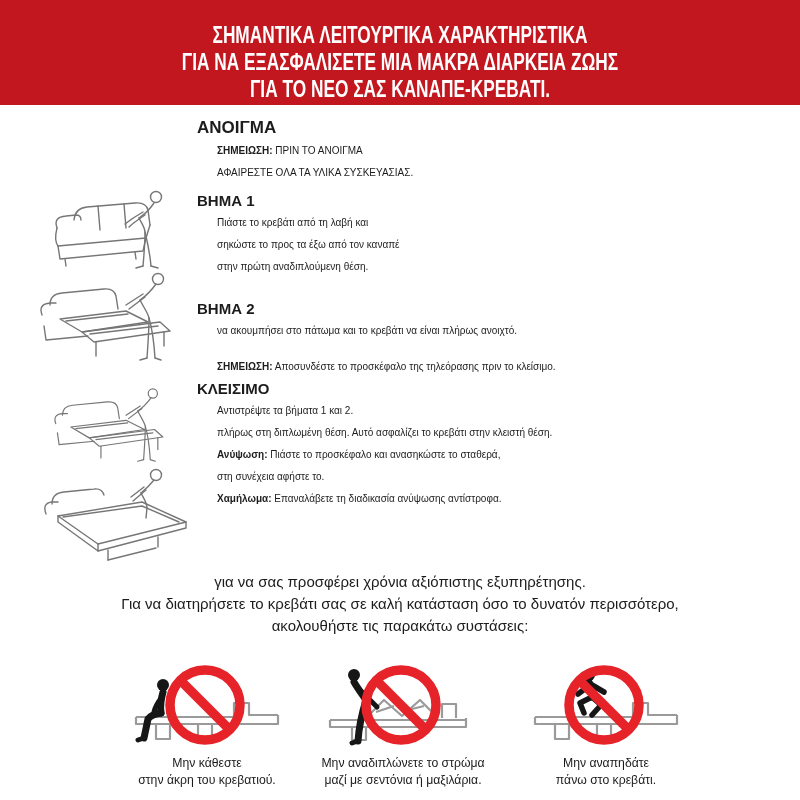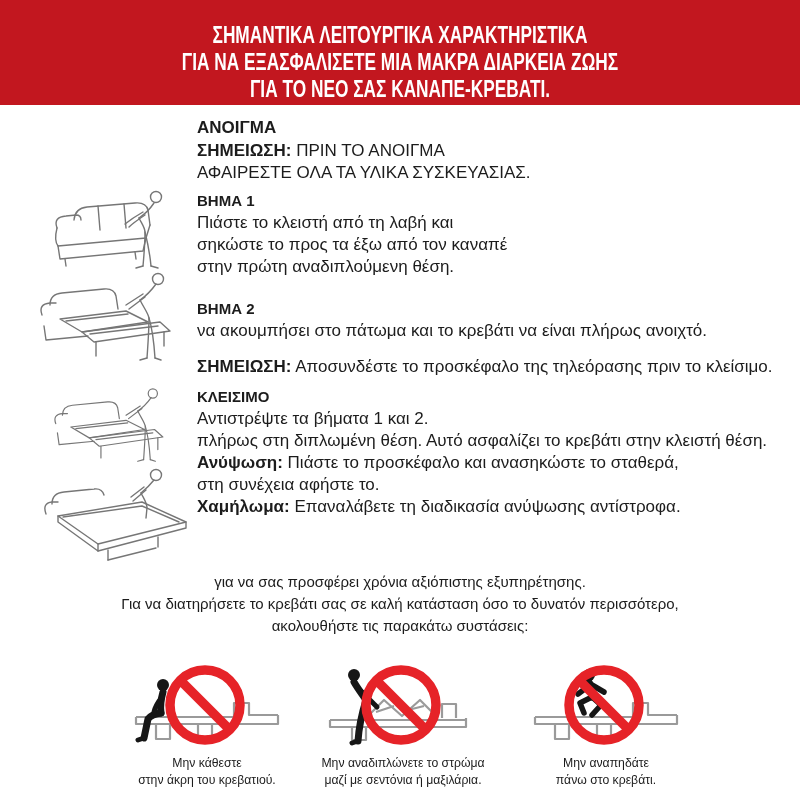--- a/index.html
+++ b/index.html
@@ -8,22 +8,22 @@
 
   
   .banner{position:absolute;left:0;top:0;width:800px;height:105px;background:#C2171F;
           display:flex;flex-direction:column;justify-content:center;padding-top:18px;box-sizing:border-box;}
   .banner-line{color:#fff;font-weight:bold;font-size:24px;line-height:27px;text-align:center;
                transform:scaleX(0.72);transform-origin:50% 50%;white-space:nowrap;}
 
   
   .text-col{position:absolute;left:197px;top:116px;width:595px;}
   .h1{font-size:17px;font-weight:bold;line-height:24px;}
-  .h2{font-size:15px;font-weight:bold;line-height:22px;margin-top:8px;}
-  .line{font-size:17px;line-height:22px;white-space:nowrap;}
+  .h2{font-size:15px;font-weight:bold;line-height:22px;}
+  .line{font-size:10px;line-height:22px;white-space:nowrap;margin-left:20px;}
   .line b{font-weight:bold;}
   .gap6{margin-top:6px;} .gap10{margin-top:20px;} .gap14{margin-top:14px;}
 
   
   .fig{position:absolute;}
   .sketch{stroke:#767676;stroke-width:1.4;fill:none;stroke-linecap:round;stroke-linejoin:round;}
   .sketch-head{fill:none;stroke:#767676;stroke-width:1.4;}
 
   
   .outro{position:absolute;left:0;top:571px;width:800px;text-align:center;}
@@ -128,21 +128,21 @@
       </g>
     </svg>
   </div>
 
   <section class="text-col">
     <div class="h1">ΑΝΟΙΓΜΑ</div>
     <div class="line"><b>ΣΗΜΕΙΩΣΗ:</b> <span>ΠΡΙΝ ΤΟ ΑΝΟΙΓΜΑ</span></div>
     <div class="line">ΑΦΑΙΡΕΣΤΕ ΟΛΑ ΤΑ ΥΛΙΚΑ ΣΥΣΚΕΥΑΣΙΑΣ.</div>
 
     <div class="h2 gap6">ΒΗΜΑ 1</div>
-    <div class="line">Πιάστε το κλειστή από τη λαβή και</div>
+    <div class="line">Πιάστε το κρεβάτι από τη λαβή και</div>
     <div class="line">σηκώστε το προς τα έξω από τον καναπέ</div>
     <div class="line">στην πρώτη αναδιπλούμενη θέση.</div>
 
     <div class="h2 gap10">ΒΗΜΑ 2</div>
     <div class="line">να ακουμπήσει στο πάτωμα και το κρεβάτι να είναι πλήρως ανοιχτό.</div>
 
     <div class="line gap14"><b>ΣΗΜΕΙΩΣΗ:</b> <span>Αποσυνδέστε το προσκέφαλο της τηλεόρασης πριν το κλείσιμο.</span></div>
 
     <div class="h2">ΚΛΕΙΣΙΜΟ</div>
     <div class="line">Αντιστρέψτε τα βήματα 1 και 2.</div>

